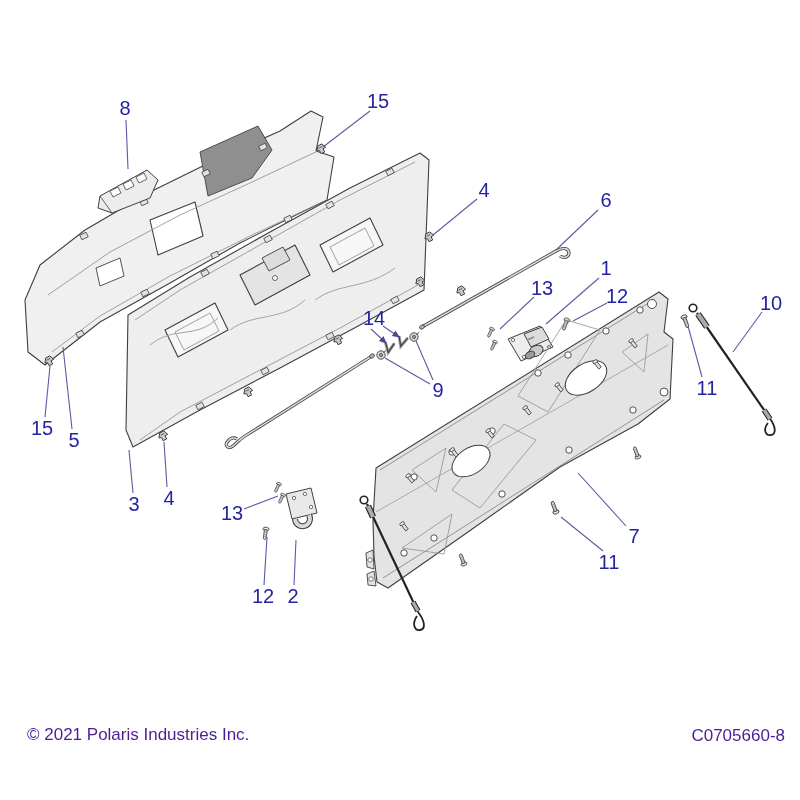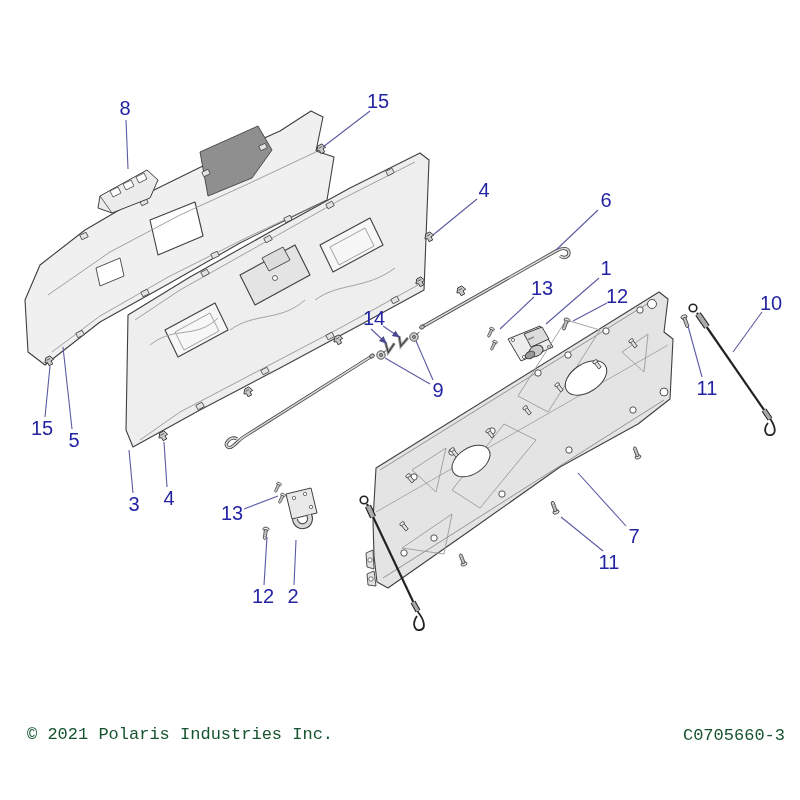--- a/index.html
+++ b/index.html
@@ -2,21 +2,21 @@
 <html style="--callout-text: #2424a3; --callout-line: #5b5ba3;"><head>
 <meta charset="utf-8">
 <style>
   html,body{margin:0;padding:0;background:#ffffff;}
   #stage{position:relative;width:800px;height:800px;background:#ffffff;overflow:hidden;
          font-family:"Liberation Sans",sans-serif;}
   #drawing{position:absolute;left:0;top:0;}
   .leader{stroke:var(--callout-line,#5b5ba3);stroke-width:1.1;fill:none;}
   .callout-label{font-family:"Liberation Sans",sans-serif;font-size:20px;
                  fill:var(--callout-text,#2424a3);text-anchor:middle;dominant-baseline:central;}
-  .footer-text{position:absolute;font-size:17px;color:#14532d;white-space:nowrap;font-family:Liberation Mono, monospace;}
+  .footer-text{position:absolute;font-size:17px;color:#4c1d95;white-space:nowrap;}
   #copyright{left:27px;top:725px;}
   #drawing-number{right:15px;top:726px;}
 </style>
 </head>
 <body>
 
 <div id="stage">
 <svg id="drawing" width="800" height="800" viewBox="0 0 800 800" xmlns="http://www.w3.org/2000/svg">
 
   <defs>
@@ -308,14 +308,14 @@
         <line x1="294" y1="585" x2="296" y2="540" class="leader"></line>
         <text x="293" y="596" class="callout-label">2</text>
         <line x1="603" y1="551" x2="561" y2="517" class="leader"></line>
         <text x="609" y="562" class="callout-label">11</text>
         <line x1="626" y1="526" x2="578" y2="473" class="leader"></line>
         <text x="634" y="536" class="callout-label">7</text>
       </g>
 </svg>
 
 <div id="copyright" class="footer-text">© 2021 Polaris Industries Inc.</div>
-<div id="drawing-number" class="footer-text">C0705660-3</div>
+<div id="drawing-number" class="footer-text">C0705660-8</div>
 </div>
 
 </body></html>

